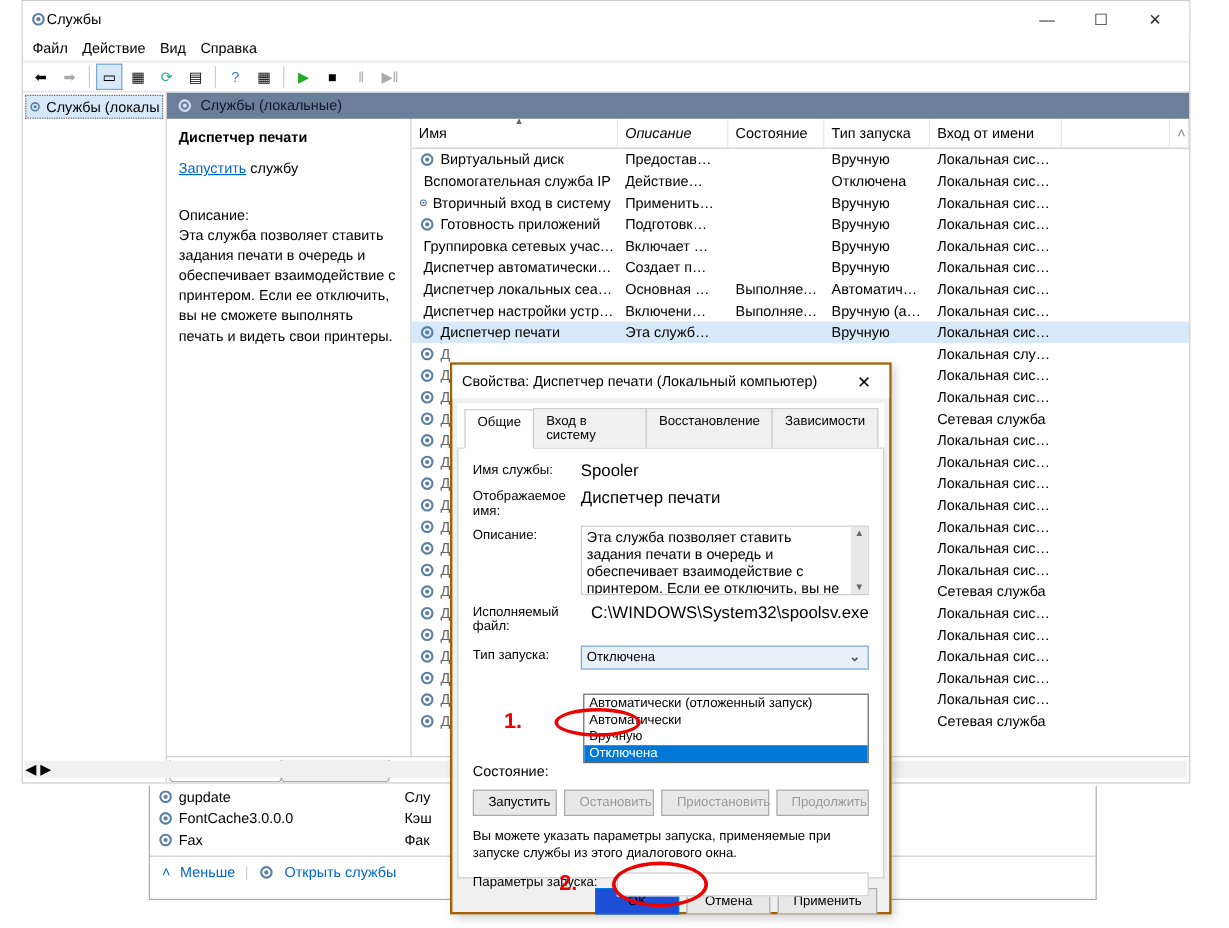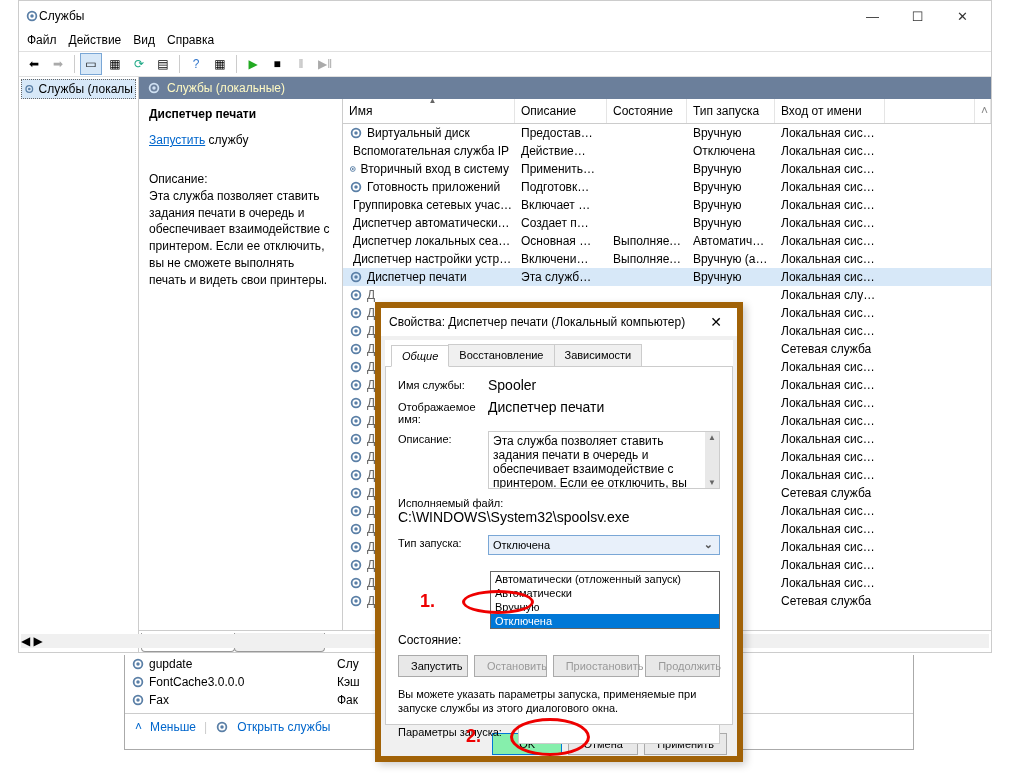--- a/index.html
+++ b/index.html
@@ -17,33 +17,33 @@
 .toolbar { height: 26px; border-top: 1px solid #e0e0e0; border-bottom: 1px solid #e0e0e0; display: flex; align-items: center; padding: 0 4px; gap: 2px; }
 .tool-btn { width: 22px; height: 22px; display: flex; align-items: center; justify-content: center; border: 1px solid transparent; }
 .tool-btn.active { border: 1px solid #7aa7d6; background: #d7e8f8; }
 .tool-sep { width: 1px; height: 18px; background: #ccc; margin: 0 3px; }
 
 .content-area { display: flex; height: calc(100% - 76px); }
 .left-tree { width: 120px; border-right: 1px solid #ccc; padding: 2px; overflow: hidden; }
 .tree-item { display: flex; align-items: center; gap: 4px; padding: 2px; background: #d7e8f8; border: 1px dotted #666; white-space: nowrap; text-align: right; }
 
 .right-pane { flex: 1; display: flex; flex-direction: column; overflow: hidden; }
-.pane-header { background: #6b7f9b; color: #fef9c3; padding: 4px 8px; display: flex; align-items: flex-start; gap: 6px; }
+.pane-header { background: #6b7f9b; color: #0f172a; padding: 4px 8px; display: flex; align-items: flex-start; gap: 6px; }
 
 .detail-split { display: flex; flex: 1; overflow: hidden; }
 .detail-left { width: 204px; padding: 8px 10px; border-right: 1px solid #ccc; overflow: hidden; }
 .detail-left h3 { font-weight: bold; font-size: 12px; margin-bottom: 12px; }
 .detail-left a { color: #0066cc; text-decoration: underline; cursor: pointer; }
 .detail-left .sub { margin-top: 24px; line-height: 1.4; }
 
 .list-view { flex: 1; overflow: hidden; position: relative; }
 .list-header { display: flex; border-bottom: 1px solid #ccc; background: #fff; }
 .list-header div { padding: 5px 6px; border-right: 1px solid #e5e5e5; font-weight: normal; position: relative; }
 .col-name { width: 172px; }
-.col-desc { width: 92px; }
+.col-desc { width: 92px; font-style: italic; }
 .col-state { width: 80px; }
 .col-start { width: 88px; }
 .col-acct { width: 110px; }
 .sort-arrow { position: absolute; left: 50%; top: -3px; color: #666; font-size: 8px; }
 
 .list-body { overflow-y: auto; }
 .list-row { display: flex; height: 18px; align-items: center; }
 .list-row.selected { background: #d7e8f8; }
 .list-row div { padding: 0 6px; overflow: hidden; white-space: nowrap; text-overflow: ellipsis; }
 .list-row .rname { width: 172px; display: flex; align-items: center; gap: 4px; }
@@ -53,27 +53,27 @@
 .list-row .racct { width: 110px; }
 .list-row.dimmed .rname span { color: #666; }
 
 .tabbar { height: 22px; border-top: 1px solid #ccc; display: flex; padding-left: 2px; align-items: flex-end; }
 .tabbar .tab { padding: 3px 10px; border: 1px solid #999; border-top: none; background: #f0f0f0; border-radius: 0 0 4px 4px; margin-right: -1px; font-size: 11px; }
 .tabbar .tab.active { background: #fff; }
 
 .scrollbar-bottom { position: absolute; bottom: 2px; left: 2px; right: 2px; height: 14px; background: #f0f0f0; }
 
 
-.dialog { position: absolute; left: 375px; top: 302px; width: 368px; height: 460px; background: #f0f0f0; border: 6px solid #a16207; box-shadow: 3px 3px 8px rgba(0,0,0,0.2); }
+.dialog { position: absolute; left: 375px; top: 302px; width: 368px; height: 460px; background: #f0f0f0; border: 2px solid #a16207; box-shadow: 3px 3px 8px rgba(0,0,0,0.2); }
 .dlg-title { background: #fff; color: #000; padding: 6px 8px; display: flex; align-items: center; }
 .dlg-title .t { flex: 1; font-size: 12px; }
 .dlg-title .x { width: 26px; text-align: center; cursor: pointer; font-size: 14px; }
 .dlg-tabs { display: flex; background: #fff; border-bottom: 1px solid #ccc; padding: 4px 6px 0 6px; margin: 4px 4px 0 4px; }
 .dlg-tab { padding: 4px 10px; border: 1px solid #ccc; border-bottom: none; background: #f0f0f0; margin-right: -1px; font-size: 11px; }
-.dlg-tab.active { background: #fff; border-bottom: 1px solid #fff; position: relative; top: 1px; font-style: italic; }
+.dlg-tab.active { background: #fff; border-bottom: 1px solid #fff; position: relative; top: 1px; }
 .dlg-body { background: #fff; margin: 0 4px; padding: 10px 12px; height: 358px; border: 1px solid #ccc; border-top: none; position: relative; }
 .dlg-row { display: flex; margin-bottom: 6px; align-items: flex-start; }
 .dlg-label { width: 90px; font-size: 11px; padding-top: 2px; }
 .dlg-val { flex: 1; font-size: 14px; }
 .dlg-textarea { flex: 1; border: 1px solid #ccc; padding: 2px 16px 2px 4px; font-size: 11px; height: 58px; overflow: hidden; position: relative; background: #fff; }
 .sb { position: absolute; right: 0; top: 0; bottom: 0; width: 14px; background: #e8e8e8; }
 .sb::before { content: "▲"; position: absolute; top: 1px; left: 3px; font-size: 8px; color: #666; }
 .sb::after { content: "▼"; position: absolute; bottom: 1px; left: 3px; font-size: 8px; color: #666; }
 
 .dlg-select { flex: 1; border: 1px solid #7aa7d6; background: #e8f0fa; padding: 3px 4px; font-size: 11px; position: relative; }
@@ -591,40 +591,41 @@
   </div>
 </div>
 
 <div class="dialog">
   <div class="dlg-title">
     <span class="t">Свойства: Диспетчер печати (Локальный компьютер)</span>
     <span class="x">✕</span>
   </div>
   <div class="dlg-tabs">
     <div class="dlg-tab active">Общие</div>
+    <div class="dlg-tab">Вход в систему</div>
     <div class="dlg-tab">Восстановление</div>
     <div class="dlg-tab">Зависимости</div>
   </div>
   <div class="dlg-body">
     <div class="dlg-row">
       <div class="dlg-label">Имя службы:</div>
       <div class="dlg-val">Spooler</div>
     </div>
     <div class="dlg-row">
       <div class="dlg-label">Отображаемое имя:</div>
       <div class="dlg-val">Диспетчер печати</div>
     </div>
     <div class="dlg-row">
       <div class="dlg-label">Описание:</div>
       <div class="dlg-textarea">
         <span>Эта служба позволяет ставить задания печати в очередь и обеспечивает взаимодействие с принтером. Если ее отключить, вы не сможете выполнять печать и видеть свои принтеры.</span>
         <div class="sb"></div>
       </div>
     </div>
-    <div class="dlg-row" style="flex-direction:column;margin-top:4px">
+    <div class="dlg-row" style="margin-top:4px">
       <div class="dlg-label" style="width:auto">Исполняемый файл:</div>
       <div class="dlg-val">C:\WINDOWS\System32\spoolsv.exe</div>
     </div>
     <div class="dlg-row" style="margin-top:10px">
       <div class="dlg-label">Тип запуска:</div>
       <div class="dlg-select">Отключена</div>
     </div>
 
     <div class="dropdown">
       <div class="dd-opt">Автоматически (отложенный запуск)</div>
@@ -642,21 +643,21 @@
       <div class="dbtn disabled">Приостановить</div>
       <div class="dbtn disabled">Продолжить</div>
     </div>
     <div style="font-size:11px;margin-top:10px;line-height:1.3">Вы можете указать параметры запуска, применяемые при запуске службы из этого диалогового окна.</div>
     <div class="dlg-row" style="margin-top:8px">
       <div class="dlg-label" style="width:120px">Параметры запуска:</div>
       <input class="dlg-input" style="">
     </div>
   </div>
   <div class="dlg-footer">
-    <div class="dbtn" style="border:1px solid #0078d7;background:#86efac">OK</div>
+    <div class="dbtn" style="border:1px solid #0078d7;background:#1d4ed8">OK</div>
     <div class="dbtn">Отмена</div>
     <div class="dbtn">Применить</div>
   </div>
 </div>
 
 <div class="red-text" style="left:420px;top:591px">1.</div>
 <div class="red-circle" style="left:462px;top:590px;width:72px;height:24px"></div>
 <div class="red-text" style="left:466px;top:726px">2.</div>
 <div class="red-circle" style="left:510px;top:718px;width:80px;height:38px"></div>
 

